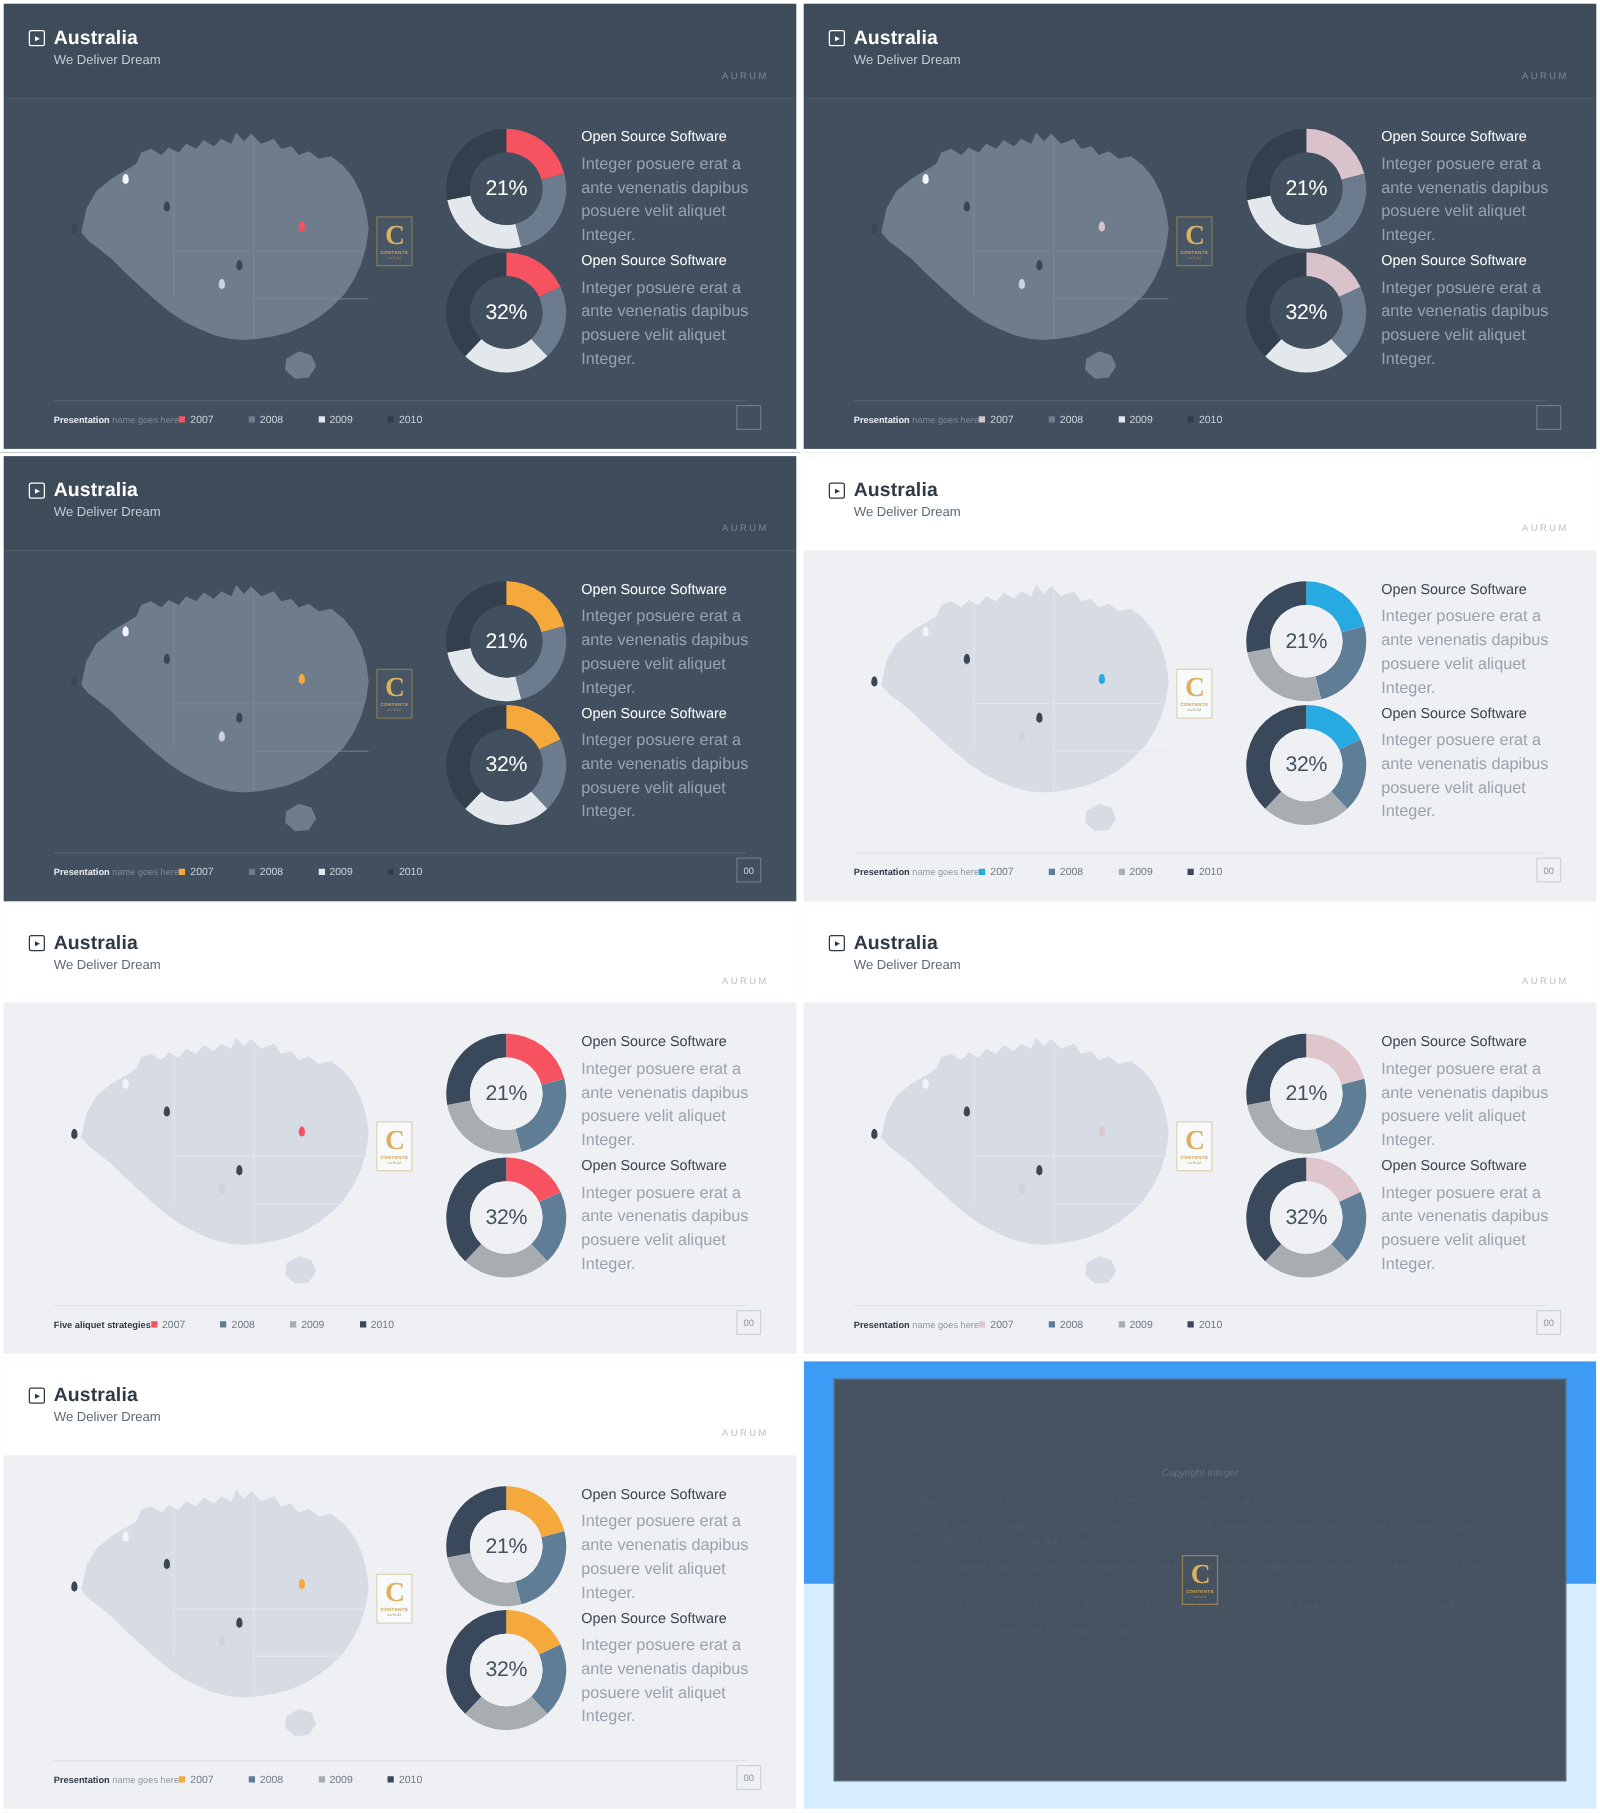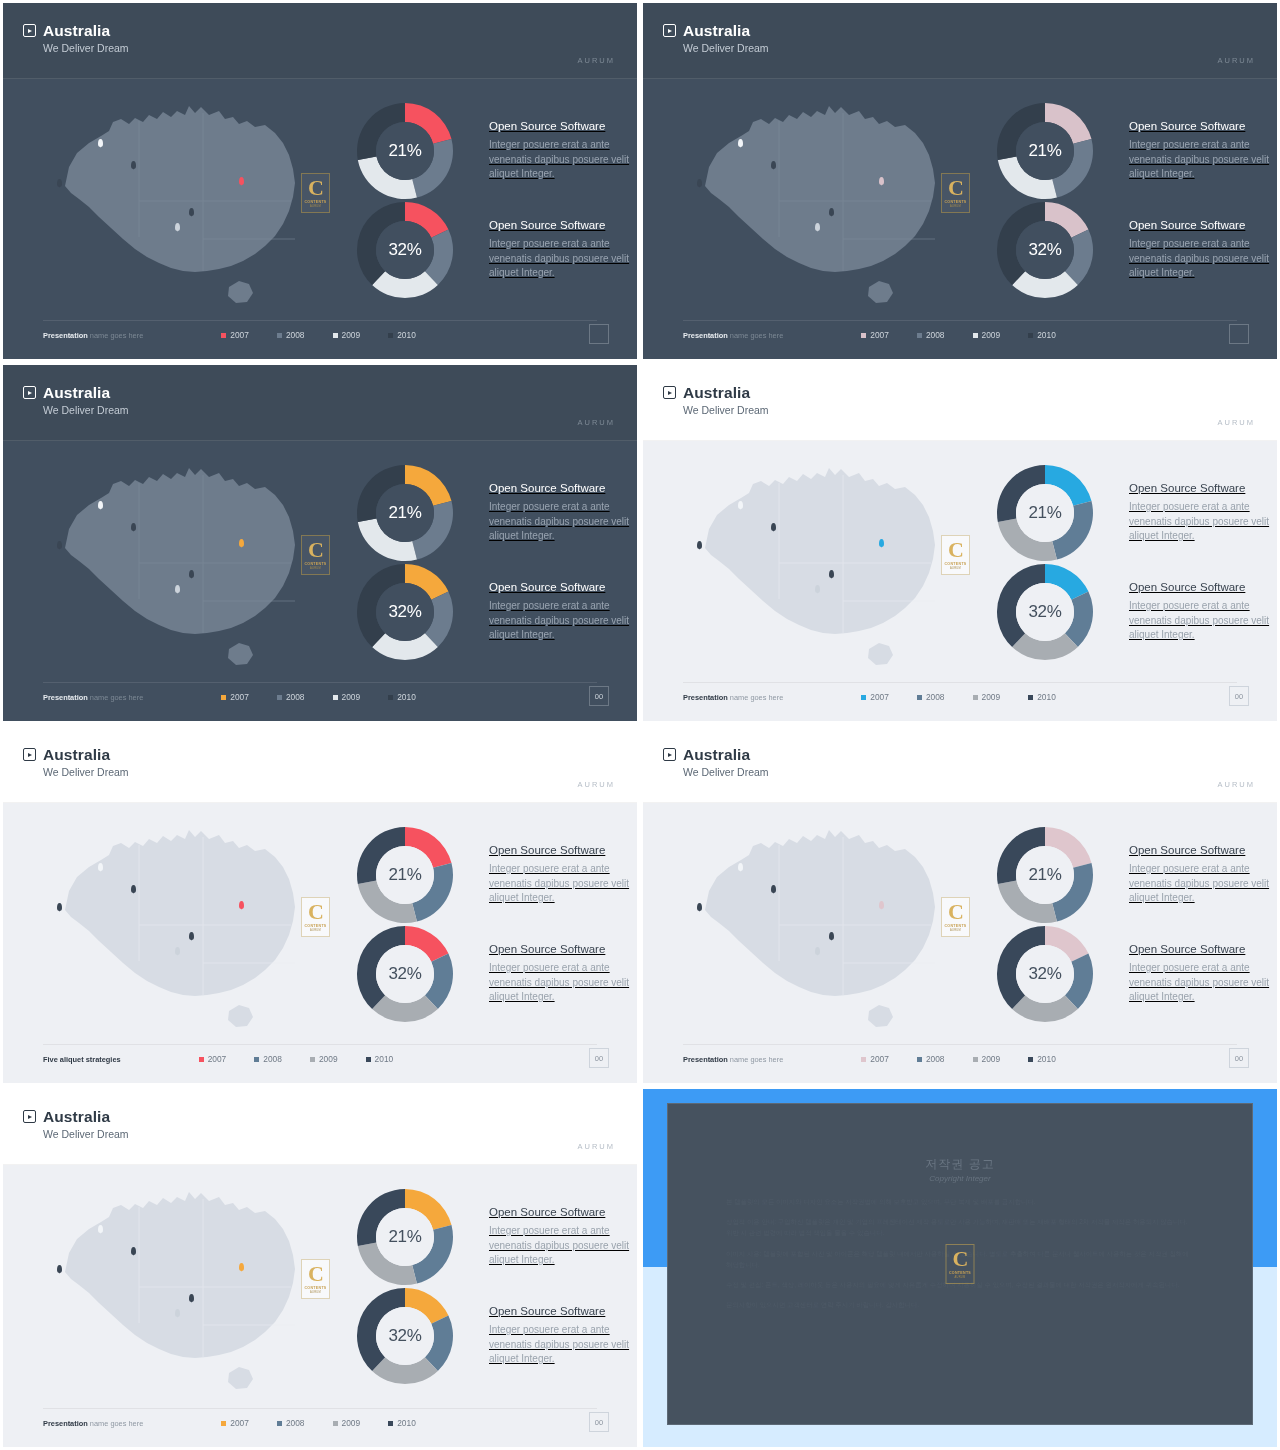--- a/index.html
+++ b/index.html
@@ -110,31 +110,31 @@
   .logo .t2 { font-size:2.6px; letter-spacing:.3px; color:#a98d4c; margin-top:1px; }
 
   
   .row { position:absolute; display:flex; align-items:center; }
   .donut { position:relative; flex:none; }
   .donut svg { display:block; }
   .donut-label {
     position:absolute; inset:0; display:flex; align-items:center; justify-content:center;
     font-size:17px; letter-spacing:-.3px;
   }
-  .copy { margin-left:32px; max-width:150px;text-decoration:underline; }
+  .copy { margin-left:8px; max-width:150px; }
   .item-title { font-size:11.5px; line-height:1.2; margin-bottom:4px; }
-  .item-desc  { font-size:10px; line-height:1.45; }
+  .item-desc  { font-size:13px; line-height:1.45; }
 
   
   .foot-rule { position:absolute; left:40px; right:40px; bottom:38px; height:1px; }
   .foot { position:absolute; left:40px; right:28px; bottom:14px; height:20px;
           display:flex; align-items:center; }
   .foot-name { font-size:7.4px; }
   .foot-bold { font-weight:bold; }
-  .legend { display:flex; gap:28px; margin-left:78px; }
+  .legend { display:flex; gap:28px; }
   .leg { display:flex; align-items:center; gap:4px; }
   .leg-sw { width:5px; height:5px; flex:none; }
   .leg-txt { font-size:8.4px; }
   .pagebox { position:absolute; right:0; top:-1px; width:20px; height:20px;
              border:1px solid; display:flex; align-items:center; justify-content:center;
              font-size:7.5px; }
 
   
   .copyslide { position:relative; background:#d6ecff; overflow:hidden; }
   .cs-blue { position:absolute; left:0; top:0; width:100%; height:178px; background:#3d9bf5; }
@@ -916,21 +916,20 @@
               <span class="leg-txt">2010</span>
             </div>
           </div>
         <div class="pagebox">00</div>
       </div>
     </div>
   </div>
     <div class="slide copyslide r">
   <div class="cs-blue"></div>
   <div class="cs-panel">
-    <div class="cs-h1">저작권 공고</div>
     <div class="cs-h2">Copyright Integer</div>
     <div class="cs-body">
           <p>본 템플릿의 모든 이미지와 디자인 요소는 저작권법에 의해 보호받고 있으며, 무단 복제 및 배포를 금지합니다.</p>
           <p>상업적 이용 안내: 구입하신 템플릿은 개인 및 기업의 프레젠테이션 제작 용도로만 사용 가능하며, 재판매 또는 재배포 형태의 2차 저작물 제작은 허용되지 않습니다. 위반 시 관련 법령에 따라 법적 책임을 물을 수 있습니다.</p>
           <p>이미지 사용: 템플릿에 포함된 사진 및 아이콘은 해당 템플릿 내에서만 사용하실 수 있습니다. 별도로 추출하여 다른 문서나 웹사이트에 사용하는 것은 저작권 침해에 해당합니다.</p>
           <p>수정 및 편집: 폰트, 색상, 레이아웃 등은 사용자의 필요에 맞게 자유롭게 수정하여 사용하실 수 있으며, 수정된 결과물에 대한 저작권은 원저작자에게 귀속됩니다.</p>
           <p>문의사항이 있으시면 고객센터로 연락 주시기 바랍니다. 감사합니다.</p>
         </div>
     <div class="cs-logo">
       <span style="font-family:'Liberation Serif',serif;font-weight:bold;font-size:22px;line-height:.9;color:#d9b25f;letter-spacing:-1px;">C</span>

